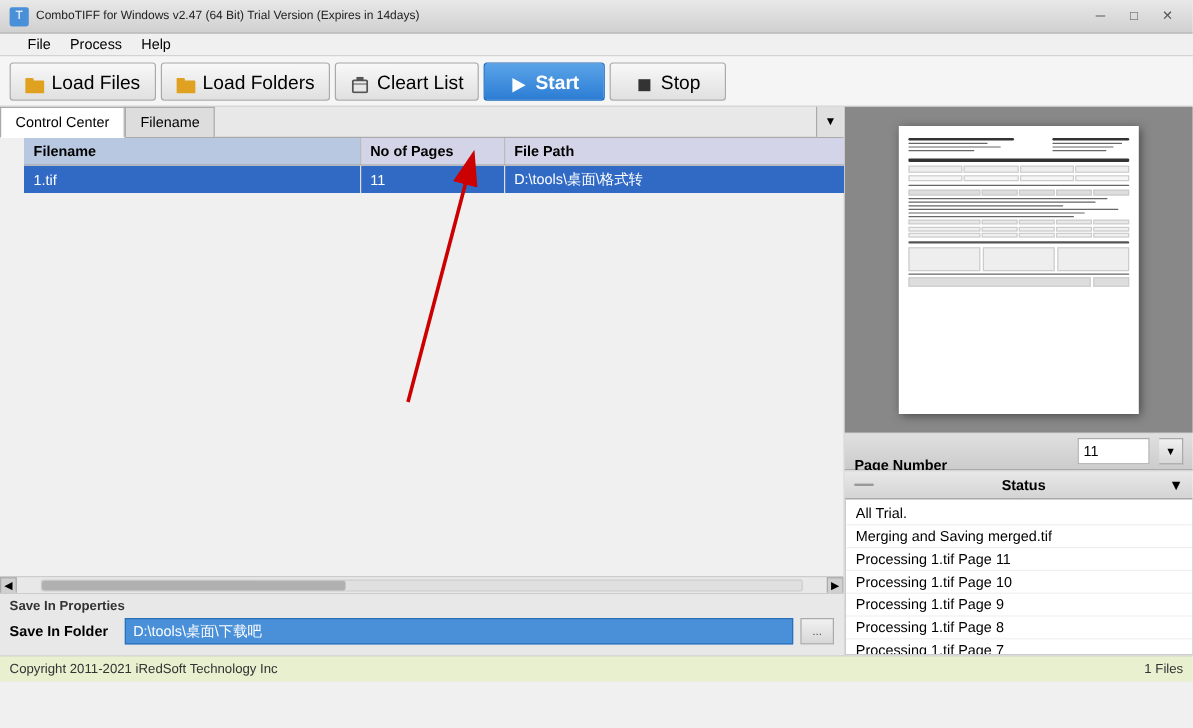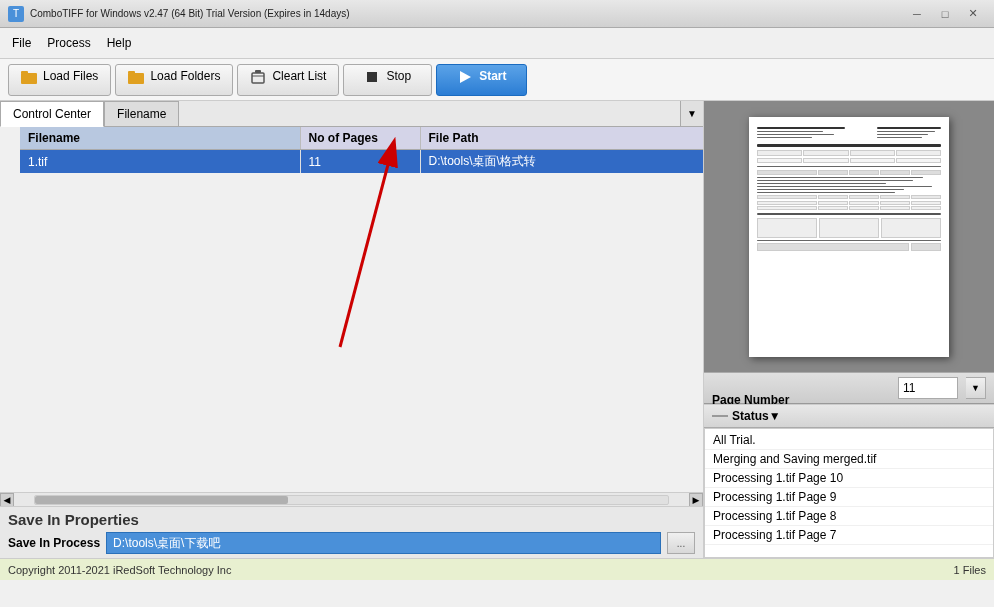--- a/index.html
+++ b/index.html
@@ -46,24 +46,24 @@
       background: transparent;
       cursor: pointer;
       display: flex; align-items: center; justify-content: center;
       font-size: 11px;
       color: #555;
     }
 
     
     #menu-bar {
       background: #f0f0f0;
-      height: 31px;
-      display: flex;
-      align-items: center;
-      padding: 0 4px;
+      height: 19px;
+      display: flex;
+      align-items: center;
+      padding: 0 15px;
       border-bottom: 1px solid #ccc;
     }
     .menu-item {
       padding: 2px 8px;
       cursor: pointer;
       border-radius: 2px;
       font-size: 12px;
     }
 
     
@@ -71,28 +71,28 @@
       background: #f5f5f5;
       height: 42px;
       display: flex;
       align-items: center;
       padding: 4px 8px;
       gap: 4px;
       border-bottom: 1px solid #ccc;
     }
     .toolbar-btn {
       display: flex;
-      align-items: flex-start;
+      align-items: flex-end;
       gap: 6px;
       padding: 4px 12px;
       border: 1px solid #aaa;
       background: linear-gradient(to bottom, #f8f8f8, #e0e0e0);
       border-radius: 3px;
       cursor: pointer;
-      font-size: 12px;
+      font-size: 16px;
       height: 32px;
     }
     .toolbar-btn .btn-icon {
       width: 16px; height: 16px;
       display: flex; align-items: center; justify-content: center;
     }
     .toolbar-btn.start-btn {
       background: linear-gradient(to bottom, #5ba3e8, #2b7dd4);
       border-color: #1a6bc0;
       color: white;
@@ -329,21 +329,21 @@
     #status-panel {
       background: #f5f5f5;
       border-top: 1px solid #ccc;
     }
     #status-header {
       background: linear-gradient(to bottom, #e8e8e8, #d4d4d4);
       border-bottom: 1px solid #aaa;
       padding: 4px 8px;
       font-weight: bold;
       font-size: 12px;
-      display: flex; align-items: center; 
+      display: flex; align-items: center; justify-content: space-between;
     }
     #status-header::before {
       content: '';
       width: 16px; height: 2px;
       background: #999;
       margin-right: 4px;
     }
     #status-list {
       height: 130px;
       overflow-y: auto;
@@ -364,21 +364,21 @@
       background: #e8e8e8;
       border-top: 1px solid #ccc;
       padding: 4px 8px;
       height: 52px;
       display: flex;
       flex-direction: column;
       gap: 4px;
     }
     #save-properties .section-title {
       font-weight: bold;
-      font-size: 15px;
+      font-size: 11px;
       color: #333;
     }
     #save-folder-row {
       display: flex;
       align-items: center;
       gap: 6px;
     }
     #save-folder-row label {
       font-size: 12px;
       min-width: 90px;
@@ -471,35 +471,35 @@
   <button class="toolbar-btn">
     <span class="btn-icon">
       <svg width="14" height="14" viewBox="0 0 14 14">
           <rect x="1" y="3" width="12" height="10" rx="1" fill="none" stroke="#555" stroke-width="1.5"></rect>
           <line x1="1" y1="6" x2="13" y2="6" stroke="#555" stroke-width="1"></line>
           <rect x="4" y="0" width="6" height="3" rx="1" fill="#555"></rect>
         </svg>
     </span>
     <span>Cleart List</span>
   </button>
+  <button class="toolbar-btn start-btn">
+    <span class="btn-icon">
+      <svg width="14" height="14" viewBox="0 0 14 14">
+          <polygon points="2,1 13,7 2,13" fill="white"></polygon>
+        </svg>
+    </span>
+    <span>Start</span>
+  </button>
   <button class="toolbar-btn stop-btn">
     <span class="btn-icon">
       <svg width="12" height="12" viewBox="0 0 12 12">
           <rect x="1" y="1" width="10" height="10" fill="#333"></rect>
         </svg>
     </span>
     <span>Stop</span>
-  </button>
-  <button class="toolbar-btn start-btn">
-    <span class="btn-icon">
-      <svg width="14" height="14" viewBox="0 0 14 14">
-          <polygon points="2,1 13,7 2,13" fill="white"></polygon>
-        </svg>
-    </span>
-    <span>Start</span>
   </button>
 </div>
 
 <div id="main-area" style="display:flex; height: 457px;">
 
   <div id="left-panel">
 
     <div id="tabs">
       <div class="tab active">Control Center</div>
       <div class="tab">Filename</div>
@@ -543,21 +543,21 @@
         <div class="scroll-track">
           <div class="scroll-thumb"></div>
         </div>
         <div style="width:14px; height:14px; background:#d0d0d0; border:1px solid #aaa; display:flex;align-items:center;justify-content:center; cursor:pointer; font-size:9px;">▶</div>
       </div>
     </div>
 
     <div id="save-properties">
       <div class="section-title">Save In Properties</div>
       <div id="save-folder-row">
-        <label>Save In Process</label>
+        <label>Save In Folder</label>
         <div id="save-folder-input">D:\tools\桌面\下载吧</div>
         <button id="save-folder-btn" class="win-btn">...</button>
       </div>
     </div>
   </div>
 
   <div id="right-panel">
 
 
     <div id="preview-area">
@@ -648,20 +648,21 @@
     </div>
 
     <div id="status-panel">
       <div id="status-header">
         <span>Status</span>
         <span style="cursor:pointer;">▼</span>
       </div>
       <div id="status-list">
       <div class="status-item">All Trial.</div>
           <div class="status-item">Merging and Saving merged.tif</div>
+          <div class="status-item">Processing 1.tif Page 11</div>
           <div class="status-item">Processing 1.tif Page 10</div>
           <div class="status-item">Processing 1.tif Page 9</div>
           <div class="status-item">Processing 1.tif Page 8</div>
           <div class="status-item">Processing 1.tif Page 7</div>
         </div>
     </div>
   </div>
 </div>
 
 <div id="status-bar">

